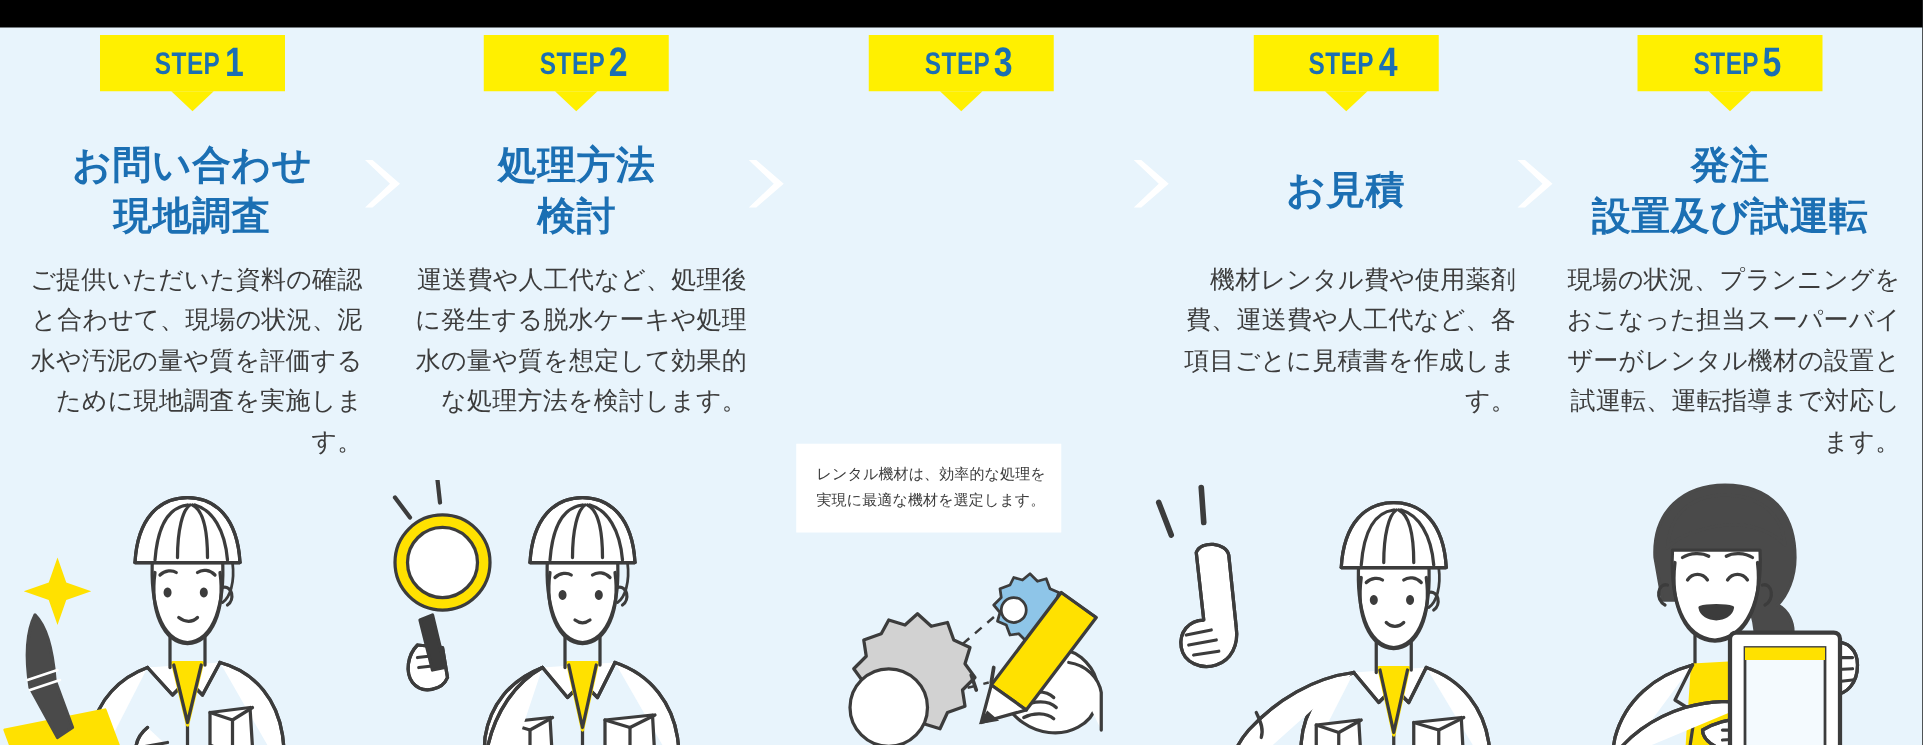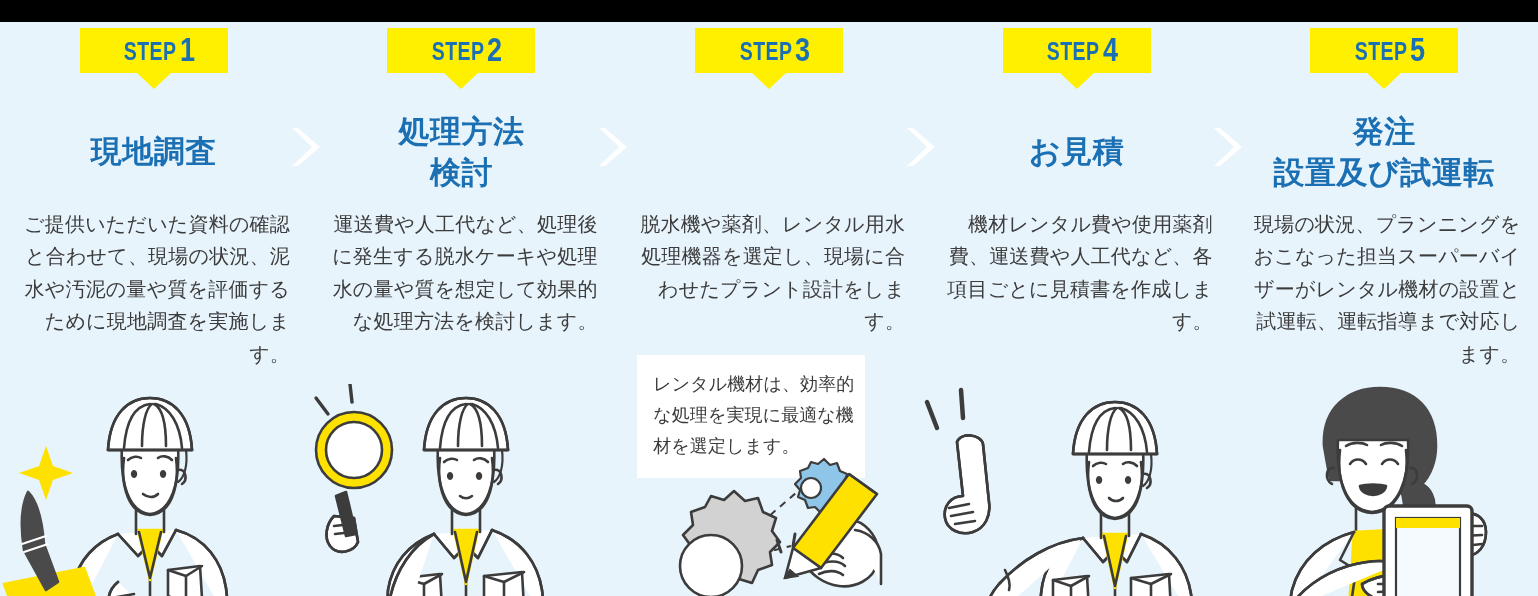--- a/index.html
+++ b/index.html
@@ -134,25 +134,25 @@
     color: #3c3c3c;
     text-align: right;
     letter-spacing: 0.2px;
   }
 
   
   .note {
     position: absolute;
     top: 327px;
     left: 22px;
-    width: 228px;
+    width: 212px;
     padding: 14px 4px 16px 16px;
     background: #ffffff;
     box-sizing: border-box;
-    font-size: 18px;
+    font-size: 12px;
     line-height: 1.72;
     color: #3c3c3c;
     letter-spacing: 0.1px;
   }
 
   
   .chev {
     position: absolute;
     top: 96px;
     right: -18px;
@@ -184,20 +184,21 @@
 
       <div class="badge-wrap">
         <div class="badge">
           <span class="badge-word">STEP</span>
           <span class="badge-num">1</span>
         </div>
         <div class="badge-tail"></div>
       </div>
 
       <div class="title">
+        <span>お問い合わせ</span>
         <span>現地調査</span>
       </div>
 
       <div class="body-copy">ご提供いただいた資料の確認と合わせて、現場の状況、泥水や汚泥の量や質を評価するために現地調査を実施します。</div>
 
       <div class="illus">
         <svg width="308" height="240" viewBox="0 0 308 240">
           <g fill="none" stroke="#3c3c3c" stroke-width="2.6" stroke-linecap="round" stroke-linejoin="round">
 
             <path d="M118 150 C96 158 78 176 74 200 L72 240" fill="#fff"></path>
@@ -356,21 +357,20 @@
 
       <div class="badge-wrap">
         <div class="badge">
           <span class="badge-word">STEP</span>
           <span class="badge-num">3</span>
         </div>
         <div class="badge-tail"></div>
       </div>
 
 
-      <div class="body-copy">脱水機や薬剤、レンタル用水処理機器を選定し、現場に合わせたプラント設計をします。</div>
 
       <div class="note">レンタル機材は、効率的な処理を実現に最適な機材を選定します。</div>
 
       <div class="illus" style="height:170px;">
         <svg width="308" height="170" viewBox="0 0 308 170">
 
           <g stroke="#3c3c3c" stroke-width="2" stroke-dasharray="7 6" fill="none">
             <path d="M96 112 L196 26"></path>
             <path d="M96 112 L176 92"></path>
           </g>

